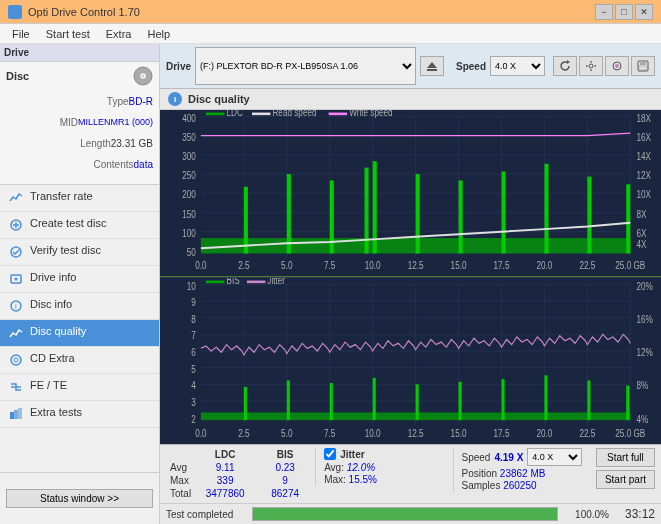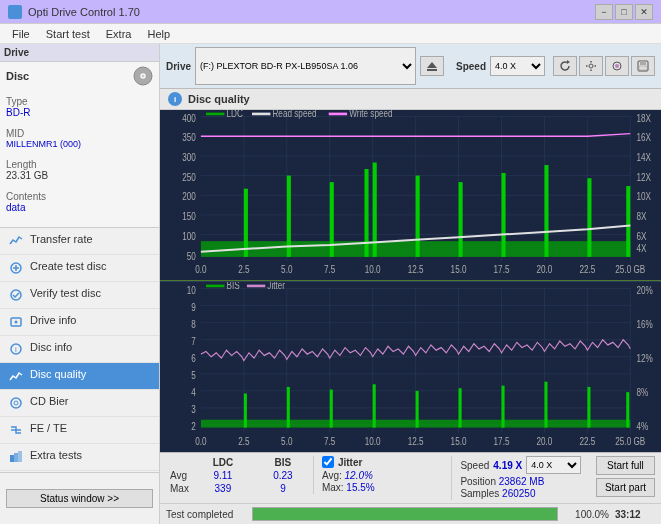--- a/index.html
+++ b/index.html
@@ -1,40 +1,40 @@
 <!DOCTYPE html>
 <html><head>
   <meta charset="utf-8">
   <style>
     * { box-sizing: border-box; margin: 0; padding: 0; }
     body { font-family: 'Segoe UI', Tahoma, sans-serif; font-size: 11px; background: #f0f0f0; width: 661px; height: 524px; overflow: hidden; }
     
     
-    .title-bar { background: #c4b5fd; display: flex; align-items: center; justify-content: space-between; padding: 4px 8px; height: 24px; border-bottom: 1px solid #ccc; }
+    .title-bar { background: #fdba74; display: flex; align-items: center; justify-content: space-between; padding: 4px 8px; height: 24px; border-bottom: 1px solid #ccc; }
     .title-bar-left { display: flex; align-items: center; gap: 6px; }
     .title-bar-icon { width: 14px; height: 14px; background: #4a90d9; border-radius: 2px; display: inline-block; }
     .title-bar-title { font-size: 11px; color: #333; }
     .title-bar-controls { display: flex; gap: 2px; }
     .title-btn { width: 18px; height: 16px; background: #d0d0d0; border: 1px solid #aaa; font-size: 9px; display: flex; align-items: center; justify-content: center; cursor: pointer; color: #333; }
     
     
     .menu-bar { background: #f5f5f5; display: flex; align-items: center; padding: 2px 4px; height: 20px; border-bottom: 1px solid #ddd; }
     .menu-item { padding: 2px 8px; font-size: 11px; color: #333; cursor: pointer; }
     
     
     .main { display: flex; height: calc(524px - 44px); }
     
     
     .sidebar { width: 160px; background: #f0f0f0; border-right: 1px solid #ccc; display: flex; flex-direction: column; }
     
     
     .disc-panel { padding: 4px 6px; border-bottom: 1px solid #ccc; background: #f5f5f5; }
     .disc-header { display: flex; align-items: center; justify-content: space-between; margin-bottom: 3px; }
     .disc-title { font-size: 11px; font-weight: bold; color: #333; }
-    .disc-row { display: flex; justify-content: center; margin: 10px 0; font-size: 10px; flex-direction: column; }
+    .disc-row { display: flex; justify-content: flex-end; margin: 10px 0; font-size: 10px; }
     .disc-row-label { color: #666; }
     .disc-row-value { color: #0000cc; font-weight: 500; }
     .disc-row-value.black { color: #333; }
     .label-row { display: flex; align-items: center; gap: 4px; margin-top: 2px; }
     .label-input { width: 90px; height: 16px; border: 1px solid #aaa; font-size: 9px; padding: 1px; }
     .label-btn { width: 16px; height: 16px; border: 1px solid #aaa; background: #e8e8e8; cursor: pointer; display: flex; align-items: center; justify-content: center; font-size: 9px; }
     
     
     .nav-section { flex: 1; overflow: hidden; }
     .nav-item { display: flex; align-items: flex-start; gap: 6px; padding: 5px 8px; cursor: pointer; color: #333; font-size: 11px; border-bottom: 1px solid #e0e0e0; }
@@ -168,21 +168,21 @@
         </div>
         <span>Disc quality</span>
       </div>
       <div class="nav-item">
         <div class="nav-icon">
           <svg width="14" height="14" viewBox="0 0 14 14">
               <circle cx="7" cy="7" r="5" fill="none" stroke="#4a90d9" stroke-width="1.5"></circle>
               <circle cx="7" cy="7" r="2" fill="none" stroke="#4a90d9" stroke-width="1"></circle>
             </svg>
         </div>
-        <span>CD Bier</span>
+        <span>CD Extra</span>
       </div>
       <div class="nav-item">
         <div class="nav-icon">
           <svg width="14" height="14" viewBox="0 0 14 14">
               <line x1="2" y1="7" x2="12" y2="7" stroke="#4a90d9" stroke-width="1.5"></line>
               <polyline points="2,4 7,4 7,10 12,10" fill="none" stroke="#4a90d9" stroke-width="1.5"></polyline>
             </svg>
         </div>
         <span>FE / TE</span>
       </div>
@@ -434,20 +434,25 @@
             <tr>
               <td class="label">Avg</td>
               <td class="blue" style="text-align:center;">9.11</td>
               <td class="blue" style="text-align:center;">0.23</td>
             </tr>
             <tr>
               <td class="label">Max</td>
               <td class="blue" style="text-align:center;">339</td>
               <td class="blue" style="text-align:center;">9</td>
             </tr>
+            <tr>
+              <td class="label">Total</td>
+              <td class="blue" style="text-align:center;">3477860</td>
+              <td class="blue" style="text-align:center;">86274</td>
+            </tr>
           </tbody>
         </table>
 
         <div style="flex:1; border-left:1px solid #ccc; padding-left:8px; font-size:10px;">
           <div style="display:flex; align-items:center; gap:4px; margin-bottom:2px;">
             <input type="checkbox" checked="" style="width: 12px; height: 12px;">
             <span style="font-weight:bold; color:#333;">Jitter</span>
           </div>
           <div style="margin-bottom:1px;">
             <span style="color:#333;">Avg: </span>
@@ -482,18 +487,18 @@
           <button class="action-btn">Start part</button>
         </div>
       </div>
 
       <div style="display:flex; align-items:center; padding:3px 6px; gap:6px;">
         <span style="font-size:10px; color:#333; min-width:80px;">Test completed</span>
         <div style="flex:1; height:14px; background:#ccc; border:1px solid #aaa;">
           <div style="width:100%; height:100%; background:#4CAF50;"></div>
         </div>
         <span style="font-size:10px; color:#333; min-width:45px; text-align:right;">100.0%</span>
-        <span style="font-size:10px; color:#333; min-width:40px; font-weight:bold;">33:12</span>
+        <span style="font-size:12px; color:#333; min-width:40px; text-align:right;">33:12</span>
       </div>
     </div>
 
   </div>
 </div>
 
 </body></html>

